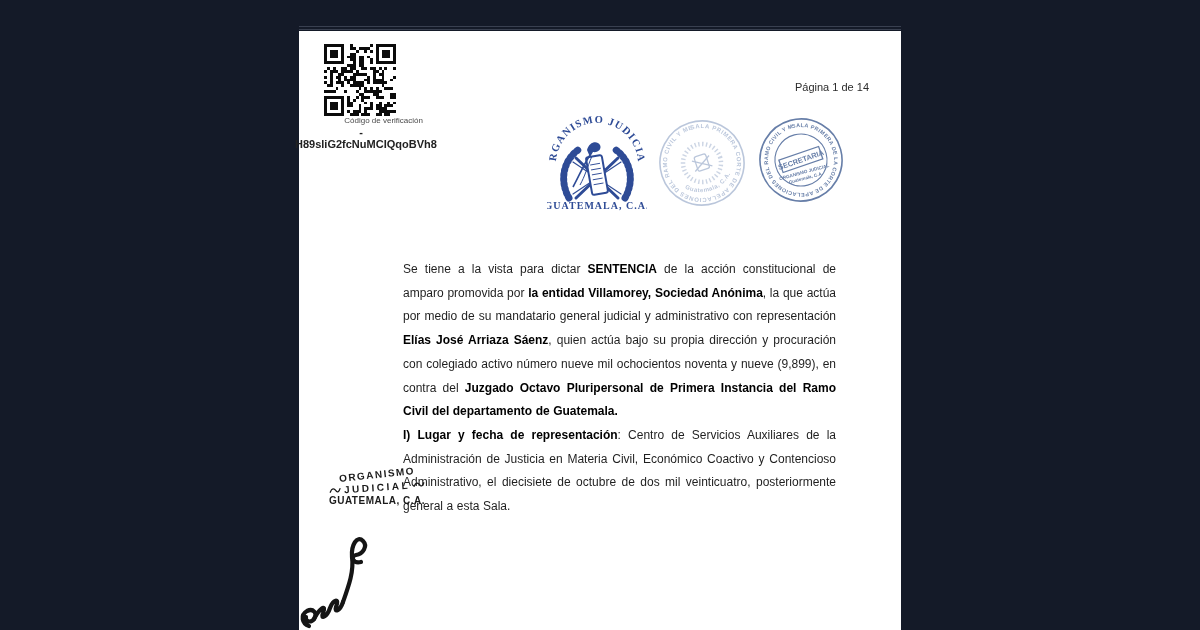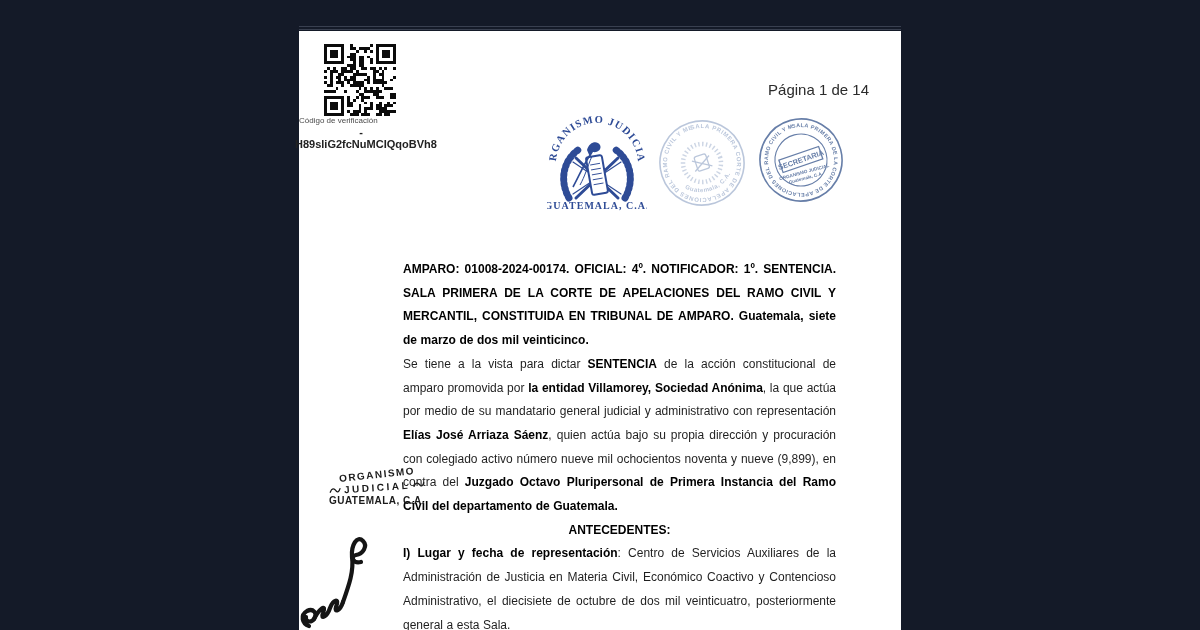--- a/index.html
+++ b/index.html
@@ -7,26 +7,26 @@
   .stage{position:relative;width:1200px;height:630px;background:#141a28;}
   .page{position:absolute;left:299px;top:31px;width:602px;height:599px;background:#ffffff;}
   .page-edge{position:absolute;left:0;top:-6px;width:100%;height:6px;
     background:linear-gradient(#141a28 0 1px,#394050 1px 2px,#141a28 2px 4px,#394050 4px 5px,#141a28 5px 6px);}
 
   
   .qr{position:absolute;left:25px;top:13px;width:72px;height:72px;
       display:grid;grid-template-columns:repeat(25,1fr);grid-template-rows:repeat(25,1fr);background:#fff;}
   .qr i{background:#fff;}
   .qr i.d{background:#0b0b0b;}
-  .qr-caption{position:absolute;left:0;top:85px;width:124px;text-align:left;
+  .qr-caption{position:absolute;left:0;top:85px;width:124px;text-align:right;
       font-size:8px;color:#4a4a4a;}
   .qr-code-text{position:absolute;left:-4px;top:95px;width:132px;text-align:center;
       font-size:11px;font-weight:bold;color:#222;}
 
-  .page-number{position:absolute;right:32px;top:50px;font-size:15px;color:#2b2b2b;}
+  .page-number{position:absolute;right:32px;top:50px;font-size:11px;color:#2b2b2b;}
 
   
   .emblem{position:absolute;left:248px;top:69px;}
   .stamp-court{position:absolute;left:358px;top:86px;opacity:.52;}
   .stamp-secretaria{position:absolute;left:458px;top:85px;opacity:.9;}
 
   
   .doc-text{position:absolute;left:104px;top:227px;width:433px;
       font-size:12px;line-height:23.7px;text-align:justify;color:#1f1f1f;
       word-spacing:0.2px;}
@@ -754,23 +754,21 @@
         <g transform="rotate(-4 44 44)">
           <rect x="23" y="37" width="42" height="13" fill="none" stroke="#57719f" stroke-width="1.3"></rect>
           <text x="44" y="46.5" text-anchor="middle" font-size="7.4" font-weight="bold" fill="#57719f">SECRETARIA</text>
         </g>
         <text x="44" y="58" text-anchor="middle" font-size="4.6" font-weight="bold" fill="#57719f">ORGANISMO JUDICIAL</text>
         <text x="44" y="64" text-anchor="middle" font-size="4.6" font-weight="bold" fill="#57719f">Guatemala, C.A.</text>
       </g>
     </svg>
 
     <div class="doc-text">
-      <p><b>AMPARO: 01008-2024-00174. OFICIAL: 4º. NOTIFICADOR: 1º. SENTENCIA. SALA PRIMERA DE LA CORTE DE APELACIONES DEL RAMO CIVIL Y MERCANTIL, CONSTITUIDA EN TRIBUNAL DE AMPARO. Guatemala, siete de marzo de dos mil veinticinco.</b></p>
       <p><span>Se tiene a la vista para dictar </span><b>SENTENCIA</b><span> de la acción constitucional de amparo promovida por </span><b>la entidad Villamorey, Sociedad Anónima</b><span>, la que actúa por medio de su mandatario general judicial y administrativo con representación </span><b>Elías José Arriaza Sáenz</b><span>, quien actúa bajo su propia dirección y procuración con colegiado activo número nueve mil ochocientos noventa y nueve (9,899), en contra del </span><b>Juzgado Octavo Pluripersonal de Primera Instancia del Ramo Civil del departamento de Guatemala.</b></p>
-      <p class="doc-heading">ANTECEDENTES:</p>
       <p><b>I) Lugar y fecha de representación</b><span>: Centro de Servicios Auxiliares de la Administración de Justicia en Materia Civil, Económico Coactivo y Contencioso Administrativo, el diecisiete de octubre de dos mil veinticuatro, posteriormente general a esta Sala.</span></p>
     </div>
 
     <div class="margin-stamp">
       <div class="ms-line ms-line1">ORGANISMO</div>
       <div class="ms-line ms-line2">
         <svg width="12" height="7" viewBox="0 0 12 7">
           <path d="M1,5 C3,1 5,1 7,4 C8,6 10,5 11,2" fill="none" stroke="#1b1b1b" stroke-width="1.3" stroke-linecap="round"></path>
         </svg>
         <span>JUDICIAL</span>

